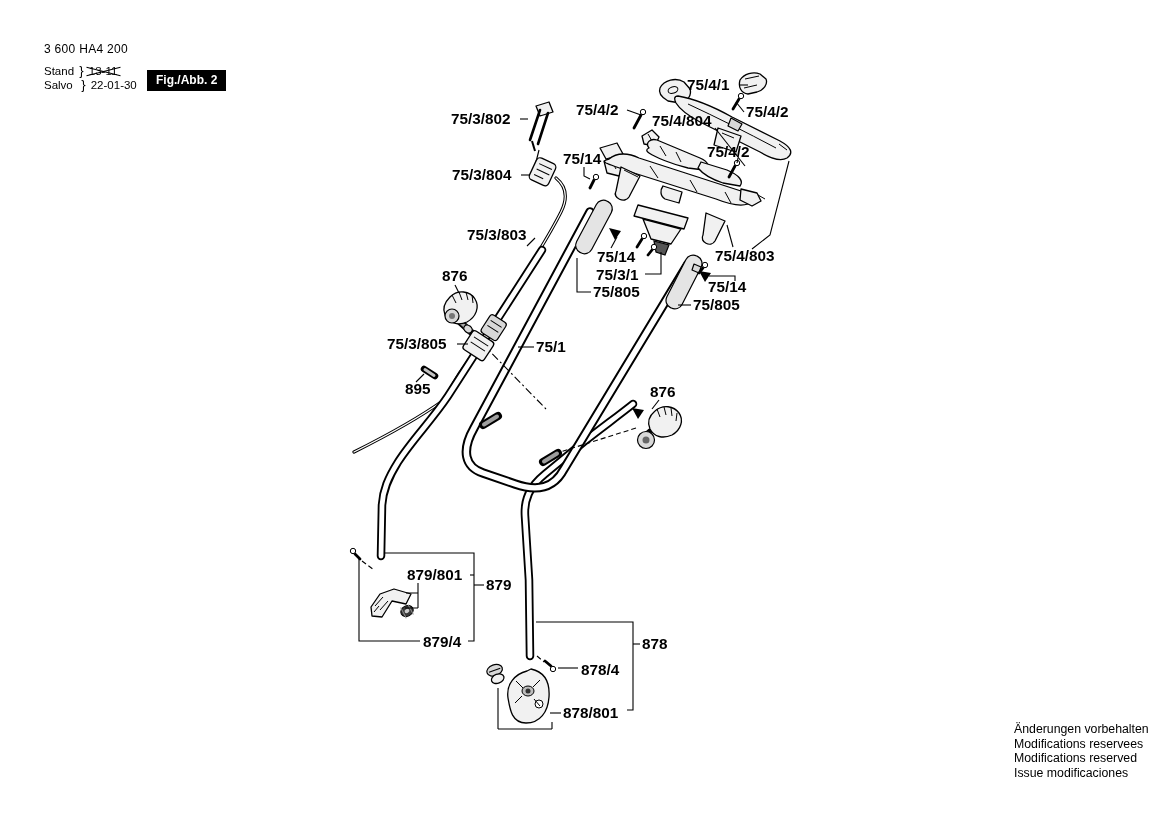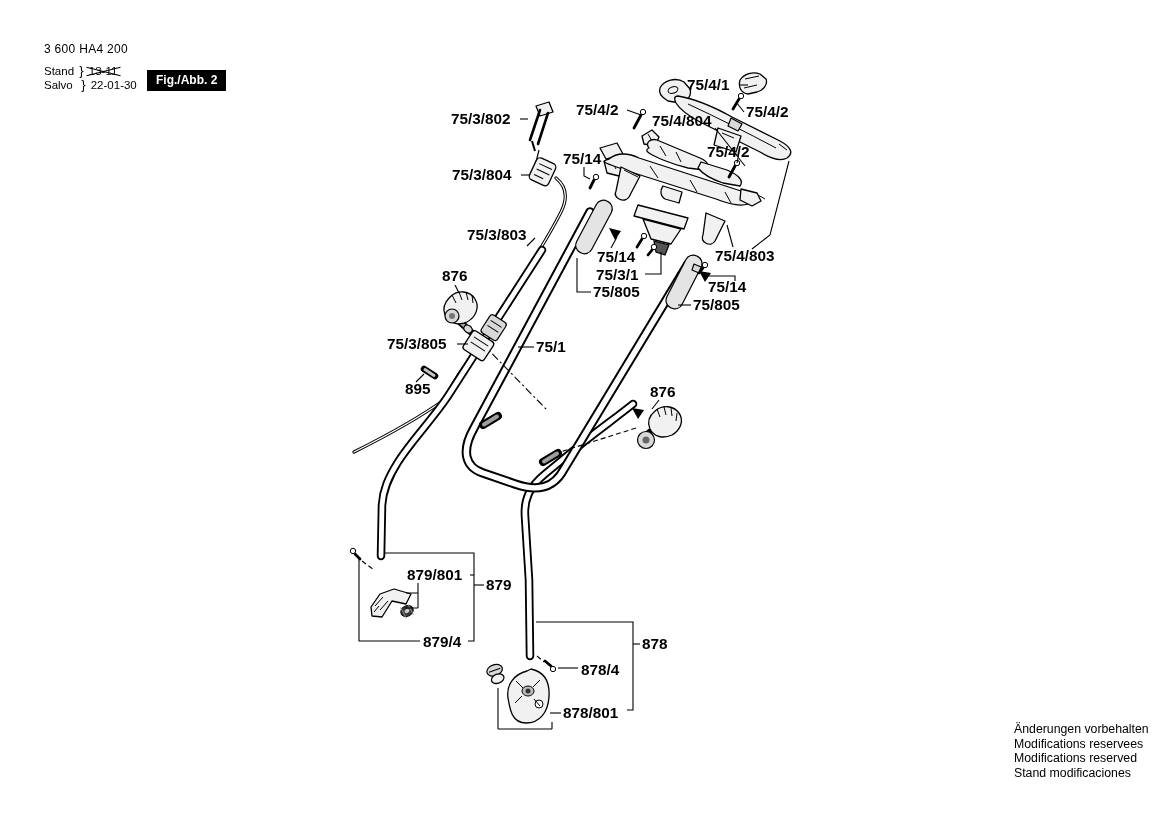--- a/index.html
+++ b/index.html
@@ -303,14 +303,14 @@
     <text class="plbl" x="642" y="649">878</text>
     <text class="plbl" x="581" y="675">878/4</text>
     <text class="plbl" x="563" y="718">878/801</text>
   </g>
 </svg>
 
 <div class="footer">
   <div>Änderungen vorbehalten</div>
   <div>Modifications reservees</div>
   <div>Modifications reserved</div>
-  <div>Stand modificaciones</div>
+  <div>Issue modificaciones</div>
 </div>
 
 </body></html>

